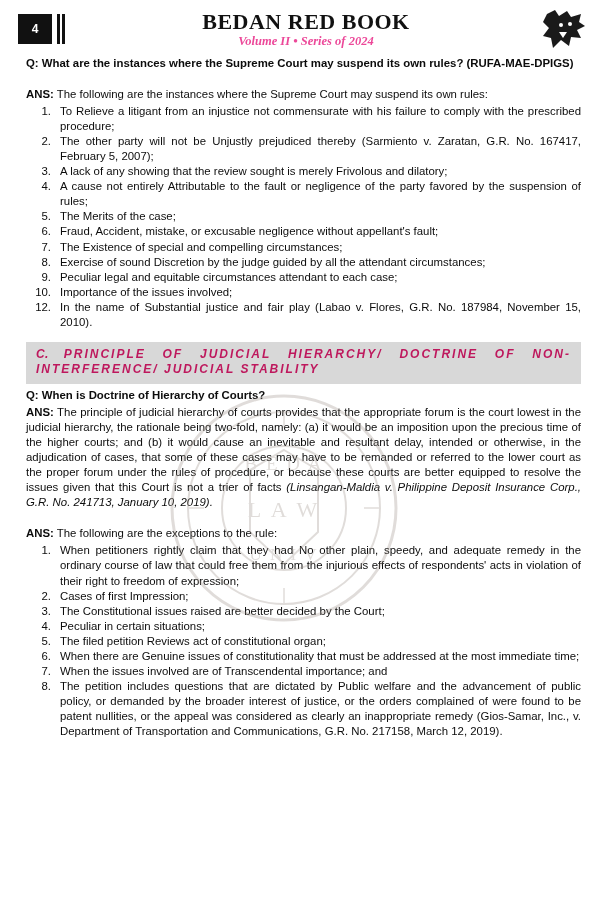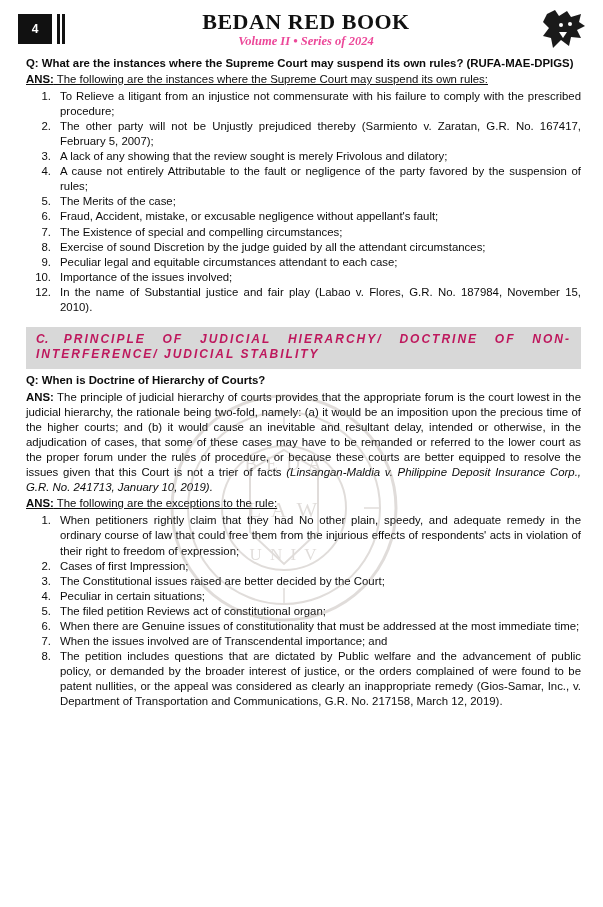--- a/index.html
+++ b/index.html
@@ -93,22 +93,21 @@
     box-sizing: border-box;
     font-size: 11.4px;
     line-height: 1.32;
   }
   .qline {
     font-weight: bold;
     text-align: justify;
   }
   .ans {
     text-align: justify;
-    margin-top: 1px;
-    text-decoration: underline;
+    margin-top: 16px;
   }
   .ans b { font-weight: bold; }
 
   ol.numlist {
     list-style: none;
     margin: 2px 0 0 0;
     padding: 0;
   }
   ol.numlist > li {
     display: flex;

